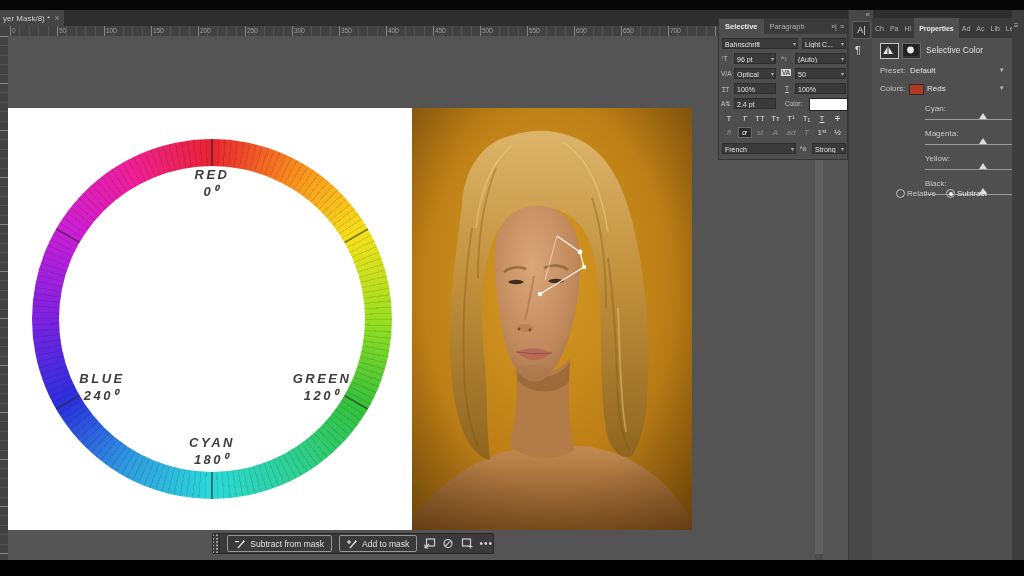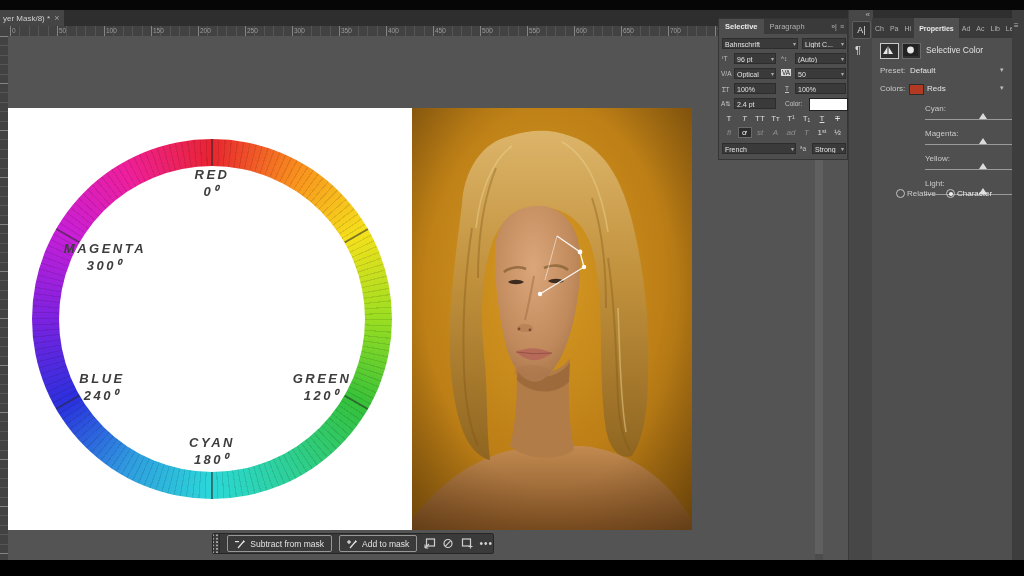--- a/index.html
+++ b/index.html
@@ -173,24 +173,20 @@
           <div>GREEN</div>
           <div>120⁰</div>
         </div>
         <div class="wheel-label" style="left: 180px; top: 313px;">
           <div>CYAN</div>
           <div>180⁰</div>
         </div>
         <div class="wheel-label" style="left: 70px; top: 249px;">
           <div>BLUE</div>
           <div>240⁰</div>
-        </div>
-        <div class="wheel-label" style="left: 73px; top: 119px;">
-          <div>MAGENTA</div>
-          <div>300⁰</div>
         </div>
       </div>
 
     <div class="photo">
       <svg width="280" height="422" viewBox="0 0 280 422">
         <defs>
           <radialGradient id="bgG" cx="46%" cy="40%" r="80%">
             <stop offset="0%" stop-color="#d79b24"></stop>
             <stop offset="55%" stop-color="#bd7f16"></stop>
             <stop offset="100%" stop-color="#85560e"></stop>
@@ -356,32 +352,32 @@
             <div class="thumb"></div>
           </div>
           <div class="slider-row" style="top: 114px;">
             <div class="lab">Yellow:</div>
             <div class="val">0</div>
             <div class="unit">%</div>
             <div class="track"></div>
             <div class="thumb"></div>
           </div>
           <div class="slider-row" style="top: 139px;">
-            <div class="lab">Light:</div>
+            <div class="lab">Black:</div>
             <div class="val">0</div>
             <div class="unit">%</div>
             <div class="track"></div>
             <div class="thumb"></div>
           </div>
         </div>
 
       <div class="radio" style="left:24px;top:151px;"></div>
       <div class="prop-label" style="left:35px;top:151px;">Relative</div>
       <div class="radio on" style="left:74px;top:151px;"></div>
-      <div class="prop-label" style="left:85px;top:151px;color:#eaeaea;">Character</div>
+      <div class="prop-label" style="left:85px;top:151px;color:#eaeaea;">Subtract</div>
     </div>
   </div>
 
   <div class="abs right-edge">
     <div class="menu">≡</div>
   </div>
 
   <div class="abs charp">
     <div class="charp-tabs">
       <div class="charp-tab active">Selective</div>

